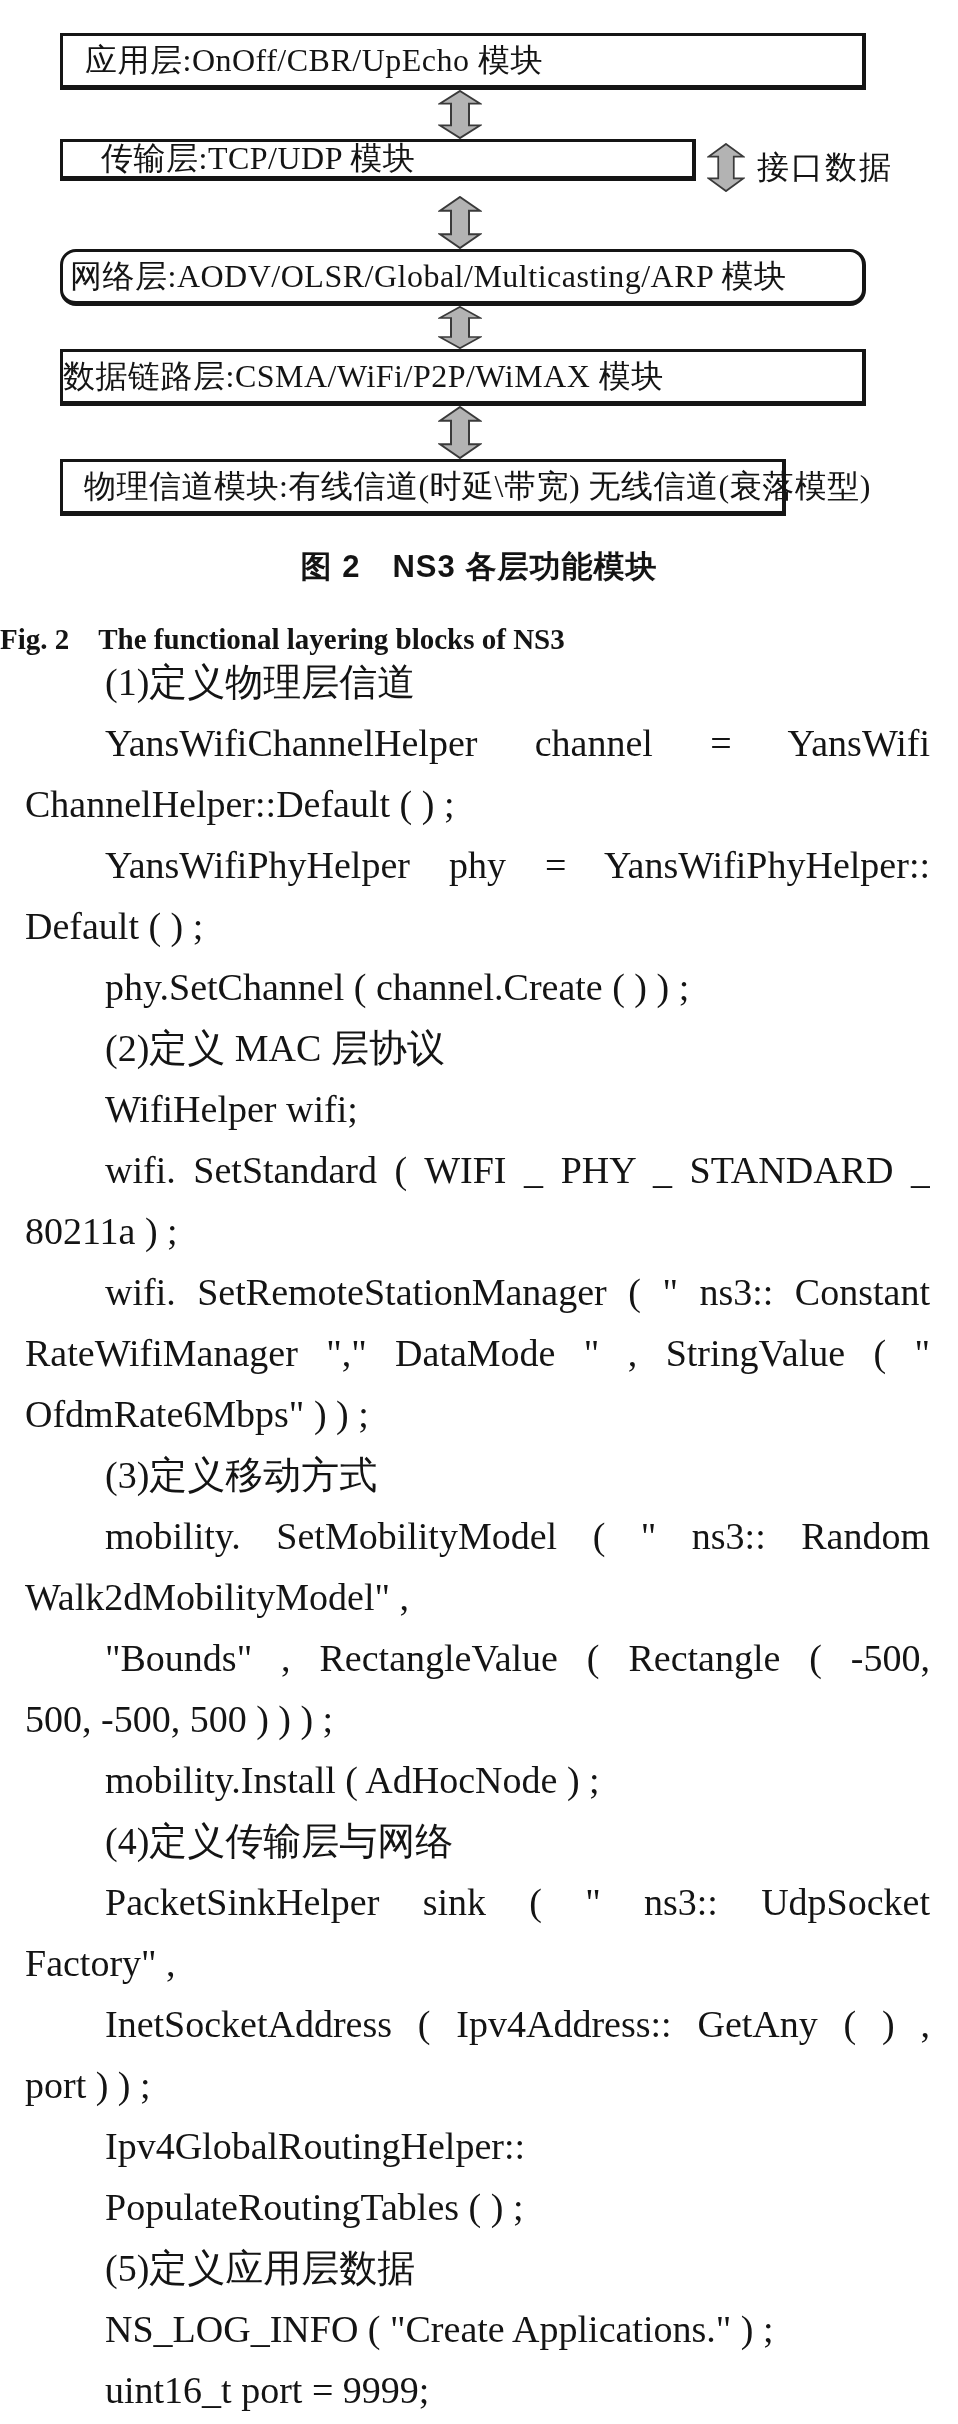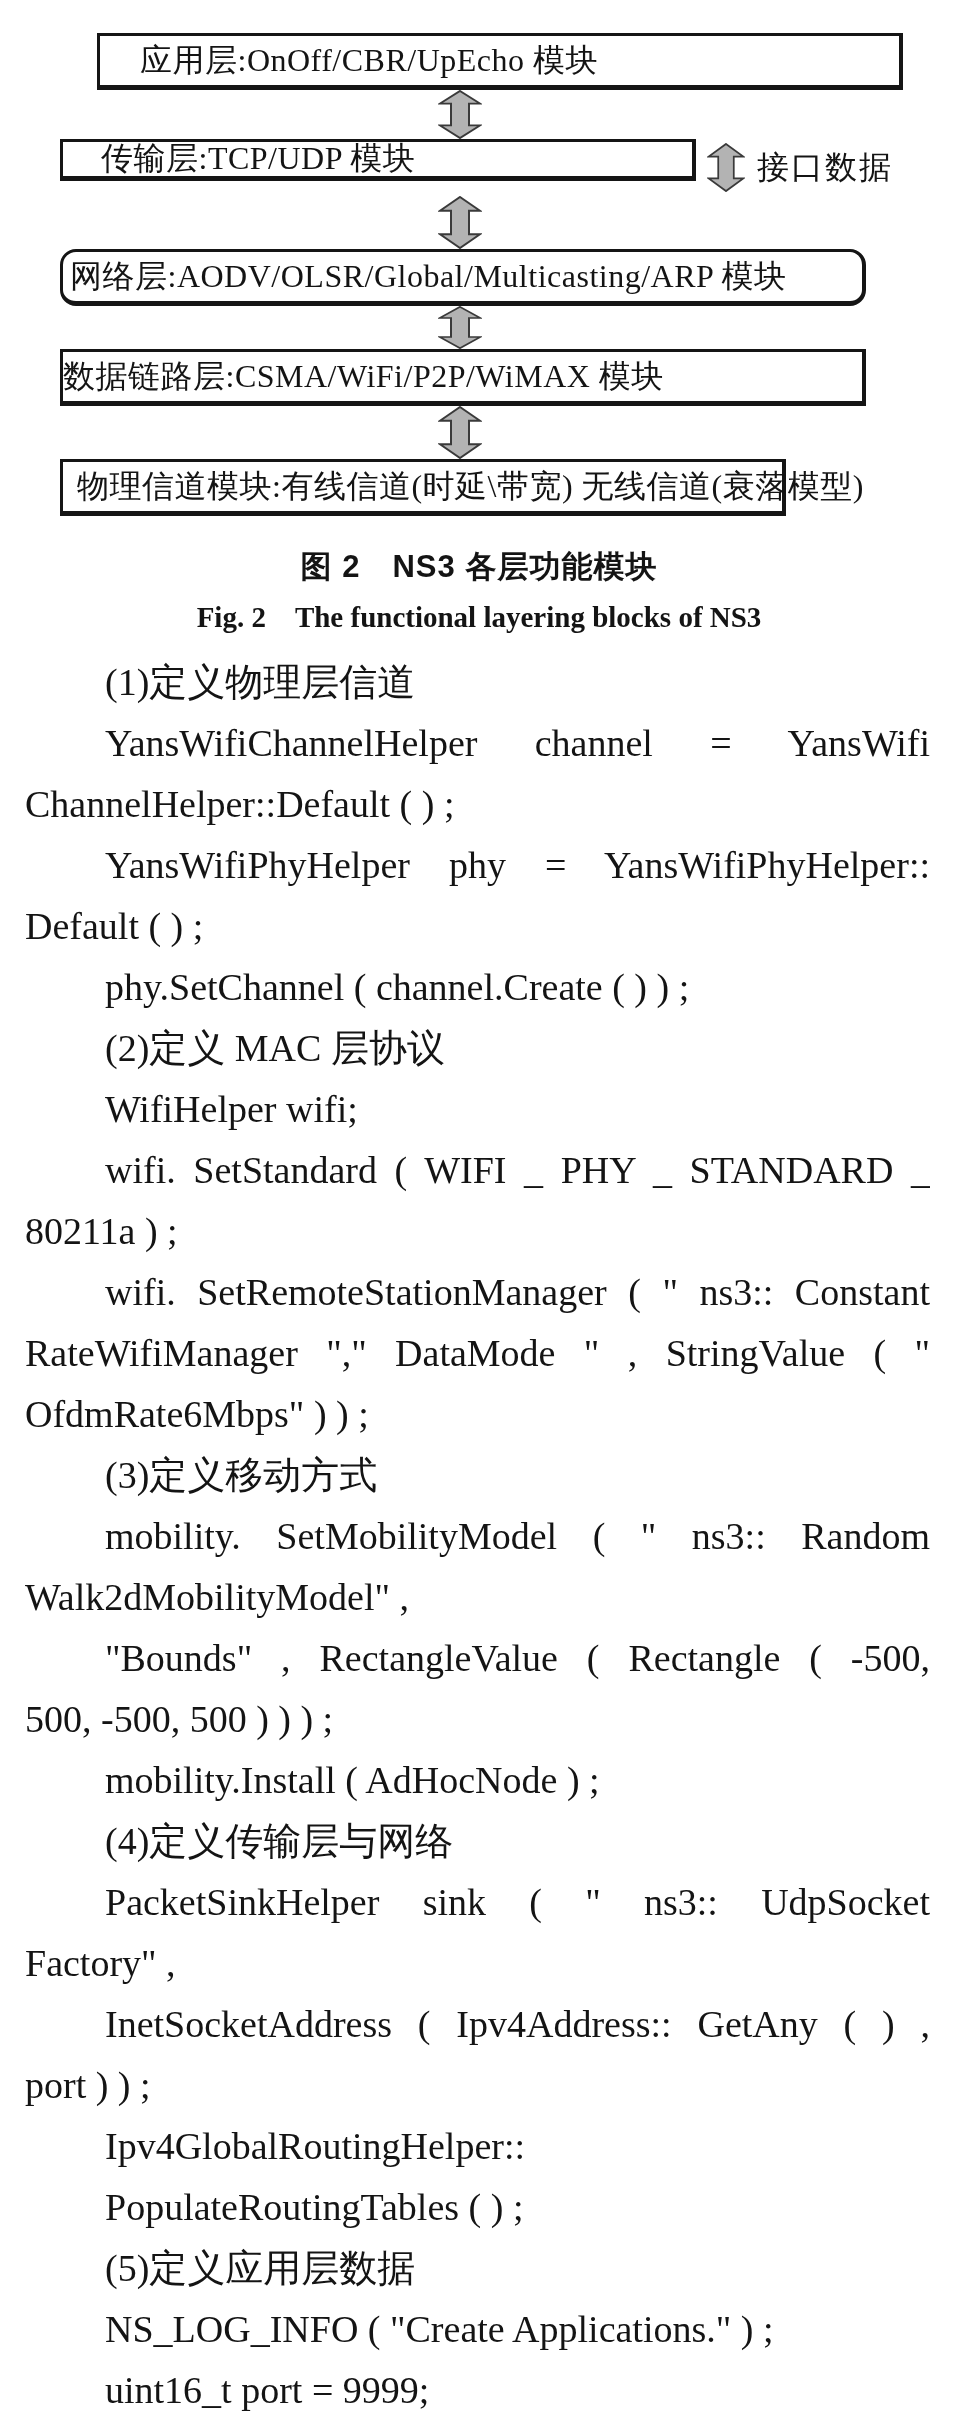--- a/index.html
+++ b/index.html
@@ -20,46 +20,46 @@
     border:3px solid var(--box-border,#151515);
     border-bottom-width:5px;
     border-right-width:4px;
     background:#ffffff;
     display:flex;
     align-items:center;
     font-size:32px;
     white-space:nowrap;
     letter-spacing:0.5px;
   }
-  .box1{top:33px;  width:806px;height:57px;padding-left:40px;margin-left:37px;}
+  .box1{top:33px;  width:806px;height:57px;padding-left:22px;}
   .box2{top:139px; width:636px;height:42px;padding-left:38px;}
   .box3{top:249px; width:806px;height:57px;padding-left:7px;border-radius:16px;}
   .box4{top:349px; width:806px;height:57px;}
-  .box5{top:459px; width:726px;height:57px;padding-left:14px;}
+  .box5{top:459px; width:726px;height:57px;padding-left:21px;}
   .gap-arrow{position:absolute;left:438px;width:44px;}
   .ga1{top:90px; height:49px;}
   .ga2{top:196px;height:53px;}
   .ga3{top:306px;height:43px;}
   .ga4{top:406px;height:53px;}
   .side-arrow{position:absolute;left:707px;top:143px;width:38px;height:49px;}
   .side-label{
     position:absolute;left:757px;top:139px;height:57px;
     display:flex;align-items:center;
     font-size:32px;letter-spacing:2px;
   }
   
   .caption-zh{
     position:absolute;left:0;top:546px;width:958px;
     text-align:center;font-weight:700;font-size:31px;
     font-family:"Liberation Sans","DejaVu Sans",sans-serif;
     letter-spacing:1px;
   }
   .caption-en{
-    position:absolute;left:0;top:598px;width:958px;
-    text-align:center;font-weight:700;font-size:29px;
+    position:absolute;left:0;top:620px;width:958px;
+    text-align:left;font-weight:700;font-size:29px;
   }
   
   .code{
     position:absolute;left:25px;top:652px;width:905px;
     font-size:38px;
   }
   .code-line{
     height:61px;line-height:61px;
     white-space:pre;overflow:hidden;
   }

